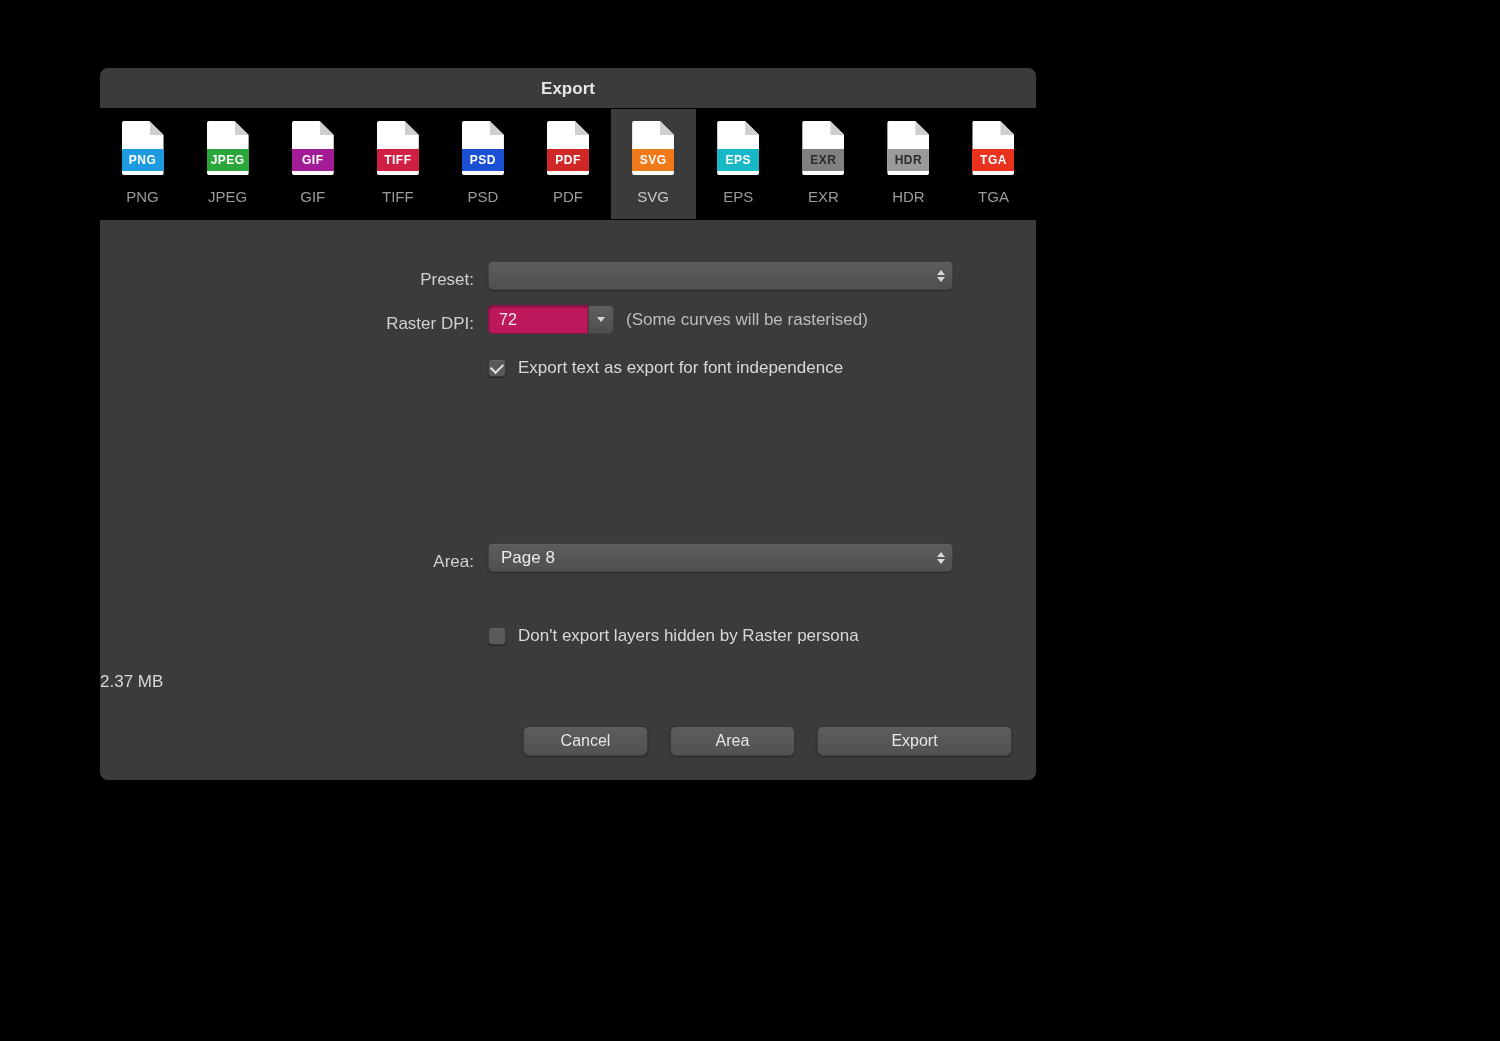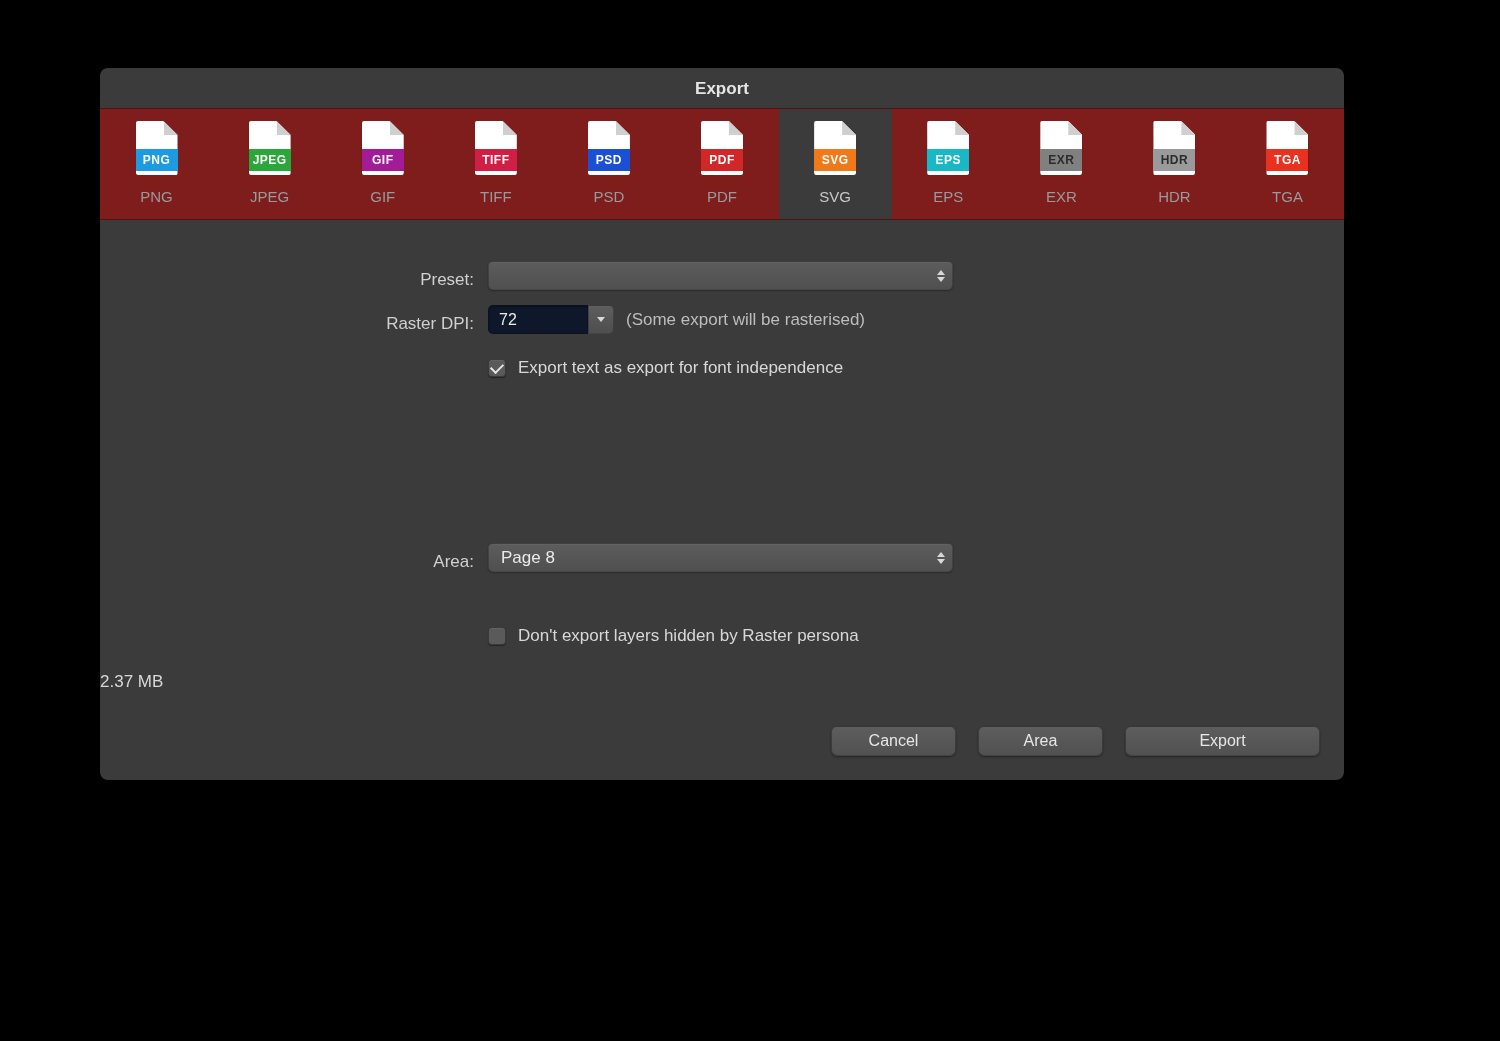--- a/index.html
+++ b/index.html
@@ -7,35 +7,35 @@
   width: 1500px; height: 1041px;
   background: #000;
   font-family: -apple-system, "Helvetica Neue", Arial, sans-serif;
   font-size: 17px;
   color: #d8d8d8;
   -webkit-font-smoothing: antialiased;
 }
 .dialog {
   position: absolute;
   left: 100px; top: 68px;
-  width: 1244px; height: 712px;
+  width: 936px; height: 712px;
   background: #3b3b3b;
   border-radius: 8px;
   box-shadow: 0 18px 50px rgba(0,0,0,.6), 0 0 0 1px rgba(0,0,0,.55);
   overflow: hidden;
 }
 .title {
   height: 40px;
   line-height: 42px;
   text-align: center;
   font-weight: 600;
   color: #e6e6e6;
 }
 .formats {
-  background: #7f1d1d;
+  background: #000000;
   display: flex;
   border-top: 1px solid rgba(0,0,0,.35);
   border-bottom: 1px solid rgba(0,0,0,.35);
 }
 .fmt {
   flex: 1;
   text-align: center;
   padding: 12px 0 14px;
   cursor: pointer;
   position: relative;
@@ -116,21 +116,21 @@
   margin: 0 auto;
 }
 .tri-up { border-bottom:5px solid #d8d8d8; }
 .tri-down { border-top:5px solid #d8d8d8; }
 
 .combo {
   display: flex; align-items: stretch; height: 29px;
 }
 .combo input {
   width: 100px; height: 29px;
-  background: #0f172a;
+  background: #be185d;
   border: 1px solid rgba(0,0,0,.25);
   border-right: none;
   border-radius: 5px 0 0 5px;
   color: #eaeaea;
   font-size: 16px;
   padding: 0 10px;
   box-sizing: border-box;
   outline: none;
   box-shadow: inset 0 1px 2px rgba(0,0,0,.4);
 }
@@ -219,21 +219,21 @@
 
     <div class="row">
       <div class="rlbl">Raster DPI:</div>
       <div class="rctl">
         <div class="combo">
           <input type="text" value="72" style="">
           <div class="cbtn">
             <span class="tri-down"></span>
           </div>
         </div>
-        <span class="hint">(Some export will be rasterised)</span>
+        <span class="hint">(Some curves will be rasterised)</span>
       </div>
     </div>
 
     <div class="row">
       <div class="rlbl"></div>
       <div class="rctl">
         <span class="check on"></span>
         <span>Export text as export for font independence</span>
       </div>
     </div>

